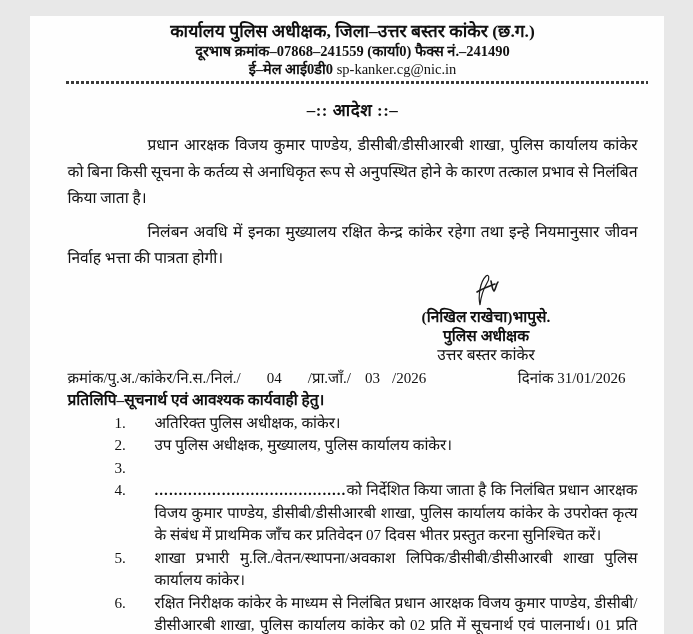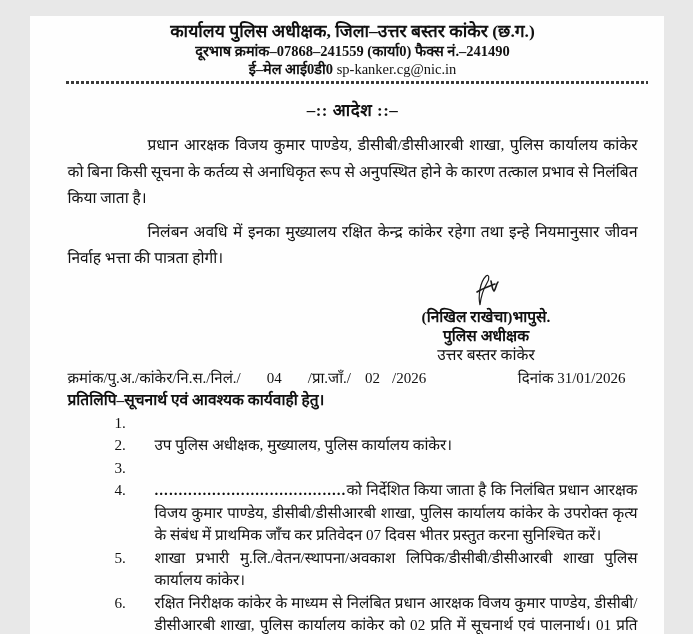--- a/index.html
+++ b/index.html
@@ -94,30 +94,31 @@
     </svg>
     <div class="sig-name">(निखिल राखेचा)भापुसे.</div>
     <div class="sig-desig">पुलिस अधीक्षक</div>
     <div class="sig-place">उत्तर बस्तर कांकेर</div>
   </div>
 
   <div class="refline">
     <span>क्रमांक/पु.अ./कांकेर/नि.स./निलं./</span>
     <span class="num1">04</span>
     <span class="mid">/प्रा.जाँ./</span>
-    <span class="num2">02</span>
+    <span class="num2">03</span>
     <span class="yr">/2026</span>
     <span class="date">दिनांक 31/01/2026</span>
   </div>
 
   <div class="copy-heading">प्रतिलिपि–सूचनार्थ एवं आवश्यक कार्यवाही हेतु।</div>
 
   <div class="copy-list">
     <div class="copy-item">
       <span class="no">1.</span>
+      <span class="txt">अतिरिक्त पुलिस अधीक्षक, कांकेर।</span>
     </div>
     <div class="copy-item">
       <span class="no">2.</span>
       <span class="txt">उप पुलिस अधीक्षक, मुख्यालय, पुलिस कार्यालय कांकेर।</span>
     </div>
     <div class="copy-item">
       <span class="no">3.</span>
     </div>
     <div class="copy-item">
       <span class="no">4.</span>

